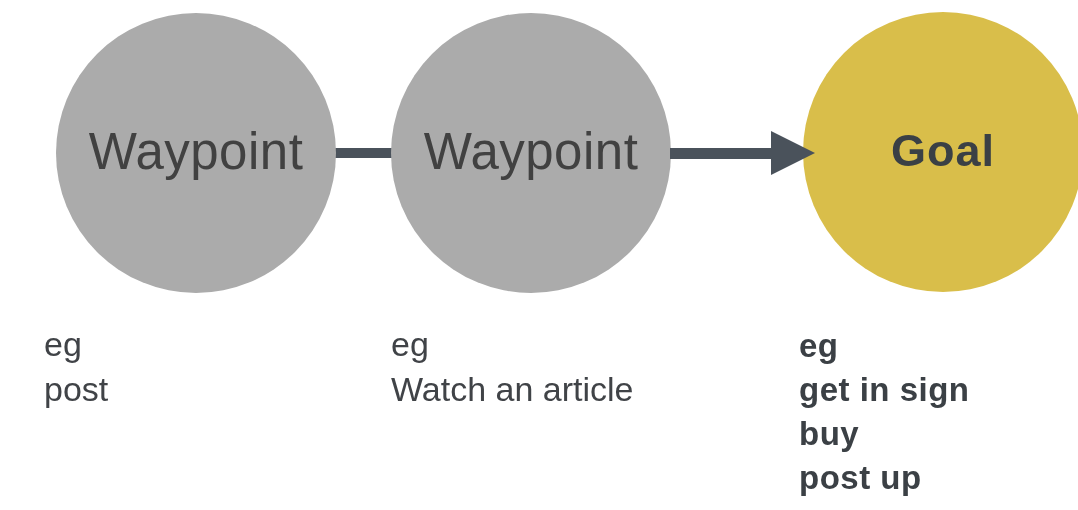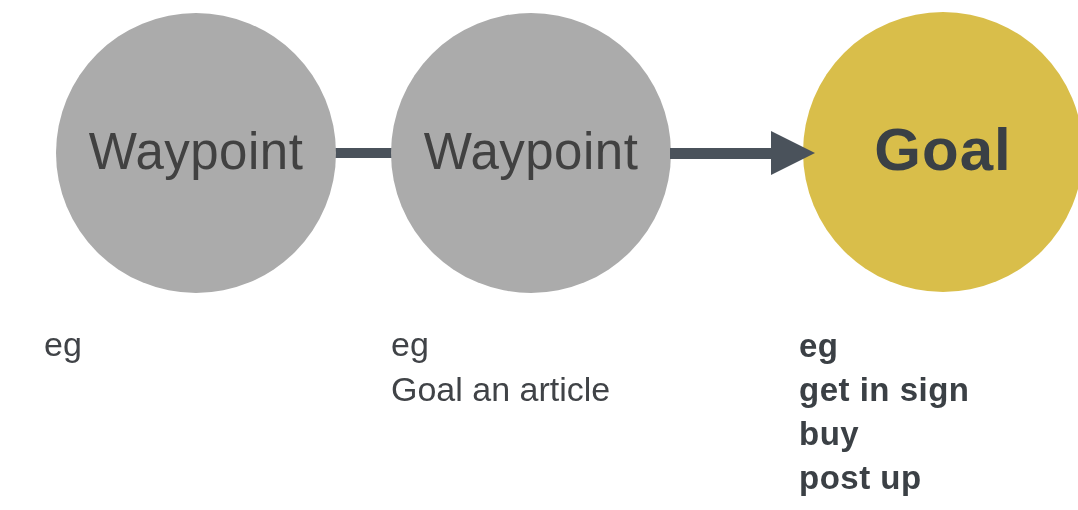--- a/index.html
+++ b/index.html
@@ -33,21 +33,21 @@
 
   .node-label {
     font-size: 51px;
     color: #414141;
     letter-spacing: 0.5px;
     line-height: 1;
     transform: translateY(-2px);
   }
   .node.goal .node-label {
     font-weight: bold;
-    font-size: 60px;
+    font-size: 45px;
     color: #3a4045;
     letter-spacing: 1px;
   }
 
   .node-1 { left: 35px;  top: 13px; }
   .node-2 { left: 370px; top: 13px; }
   .node-3 { left: 782px; top: 12px; }
 
   .connector-1 {
     position: absolute;
@@ -117,25 +117,26 @@
   <div class="node waypoint node-2">
     <span class="node-label">Waypoint</span>
   </div>
 
   <div class="node goal node-3">
     <span class="node-label">Goal</span>
   </div>
 
   <div class="caption caption-1">
     <div class="caption-line">eg</div>
+    <div class="caption-line">post</div>
   </div>
 
   <div class="caption caption-2">
     <div class="caption-line">eg</div>
-    <div class="caption-line">Goal an article</div>
+    <div class="caption-line">Watch an article</div>
   </div>
 
   <div class="caption caption-3">
     <div class="caption-line">eg</div>
     <div class="caption-line">get in sign</div>
     <div class="caption-line">buy</div>
     <div class="caption-line">post up</div>
   </div>
 
 </div>

